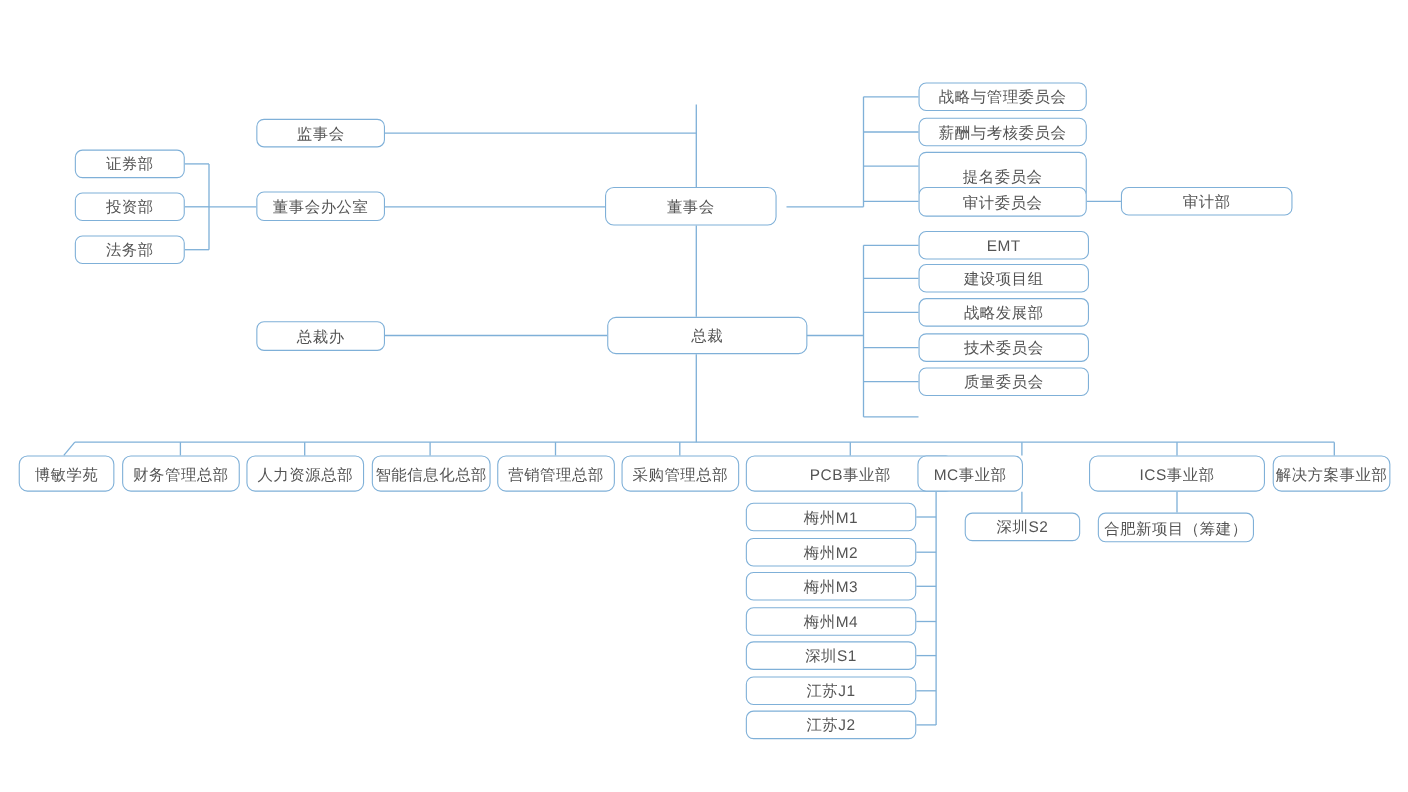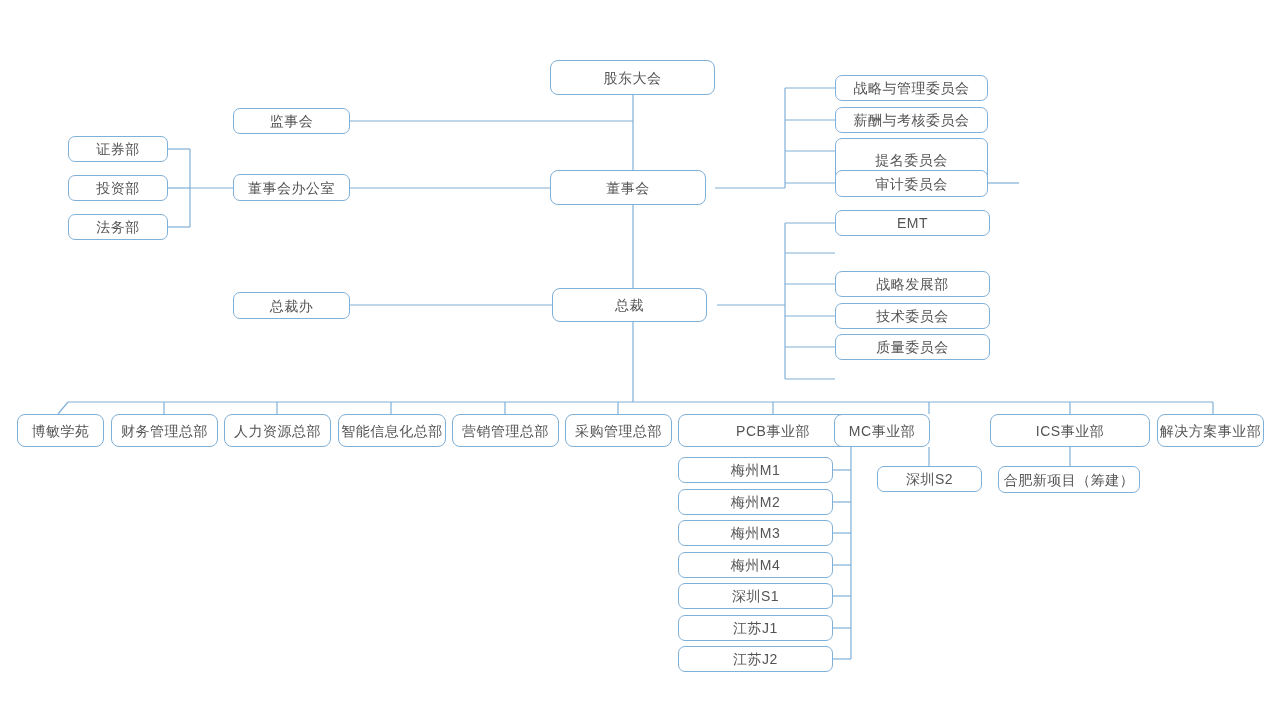--- a/index.html
+++ b/index.html
@@ -107,37 +107,38 @@
     <line x1="833" y1="565" x2="851" y2="565"></line>
     <line x1="833" y1="596" x2="851" y2="596"></line>
     <line x1="833" y1="628" x2="851" y2="628"></line>
     <line x1="833" y1="659" x2="851" y2="659"></line>
 
     <line x1="929" y1="447" x2="929" y2="466"></line>
 
     <line x1="1070" y1="447" x2="1070" y2="466"></line>
   </svg>
 
-  <div class="node lg" style="left:550px;top:60px;width:165px;height:35px">股东大会</div>
   <div class="node lg" style="left:550px;top:170px;width:156px;height:35px">董事会</div>
-  <div class="node lg" style="left:552px;top:288px;width:155px;height:34px">总裁</div>
+  <div class="node lg" style="left:552px;top:288px;width:182px;height:34px">总裁</div>
 
   <div class="node" style="left:233px;top:108px;width:117px;height:26px">监事会</div>
   <div class="node" style="left:68px;top:136px;width:100px;height:26px">证券部</div>
   <div class="node" style="left:68px;top:175px;width:100px;height:26px">投资部</div>
   <div class="node" style="left:68px;top:214px;width:100px;height:26px">法务部</div>
   <div class="node" style="left:233px;top:174px;width:117px;height:27px">董事会办公室</div>
   <div class="node" style="left:233px;top:292px;width:117px;height:27px">总裁办</div>
 
   <div class="node" style="left:835px;top:75px;width:153px;height:26px">战略与管理委员会</div>
   <div class="node" style="left:835px;top:107px;width:153px;height:26px">薪酬与考核委员会</div>
   <div class="node" style="left:835px;top:138px;width:153px;height:43px">提名委员会</div>
   <div class="node" style="left:835px;top:170px;width:153px;height:27px">审计委员会</div>
+  <div class="node" style="left:1019px;top:170px;width:156px;height:26px">审计部</div>
 
   <div class="node" style="left:835px;top:210px;width:155px;height:26px">EMT</div>
+  <div class="node" style="left:835px;top:240px;width:155px;height:26px">建设项目组</div>
   <div class="node" style="left:835px;top:271px;width:155px;height:26px">战略发展部</div>
   <div class="node" style="left:835px;top:303px;width:155px;height:26px">技术委员会</div>
   <div class="node" style="left:835px;top:334px;width:155px;height:26px">质量委员会</div>
 
   <div class="node lg" style="left:17px;top:414px;width:87px;height:33px">博敏学苑</div>
   <div class="node lg" style="left:111px;top:414px;width:107px;height:33px">财务管理总部</div>
   <div class="node lg" style="left:224px;top:414px;width:107px;height:33px">人力资源总部</div>
   <div class="node lg" style="left:338px;top:414px;width:108px;height:33px">智能信息化总部</div>
   <div class="node lg" style="left:452px;top:414px;width:107px;height:33px">营销管理总部</div>
   <div class="node lg" style="left:565px;top:414px;width:107px;height:33px">采购管理总部</div>

